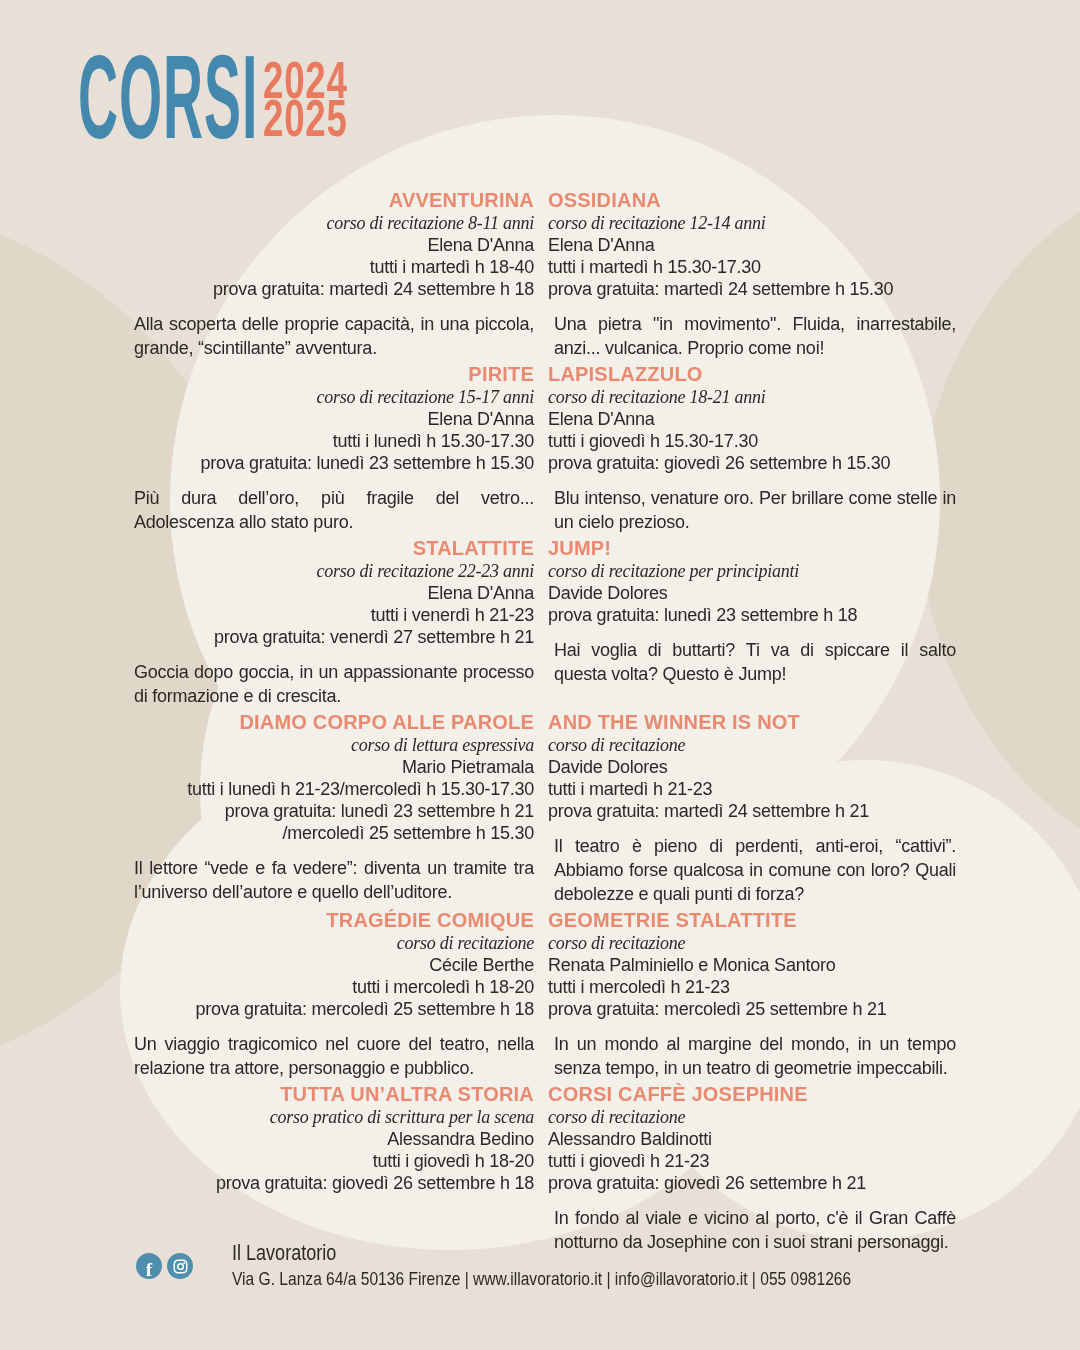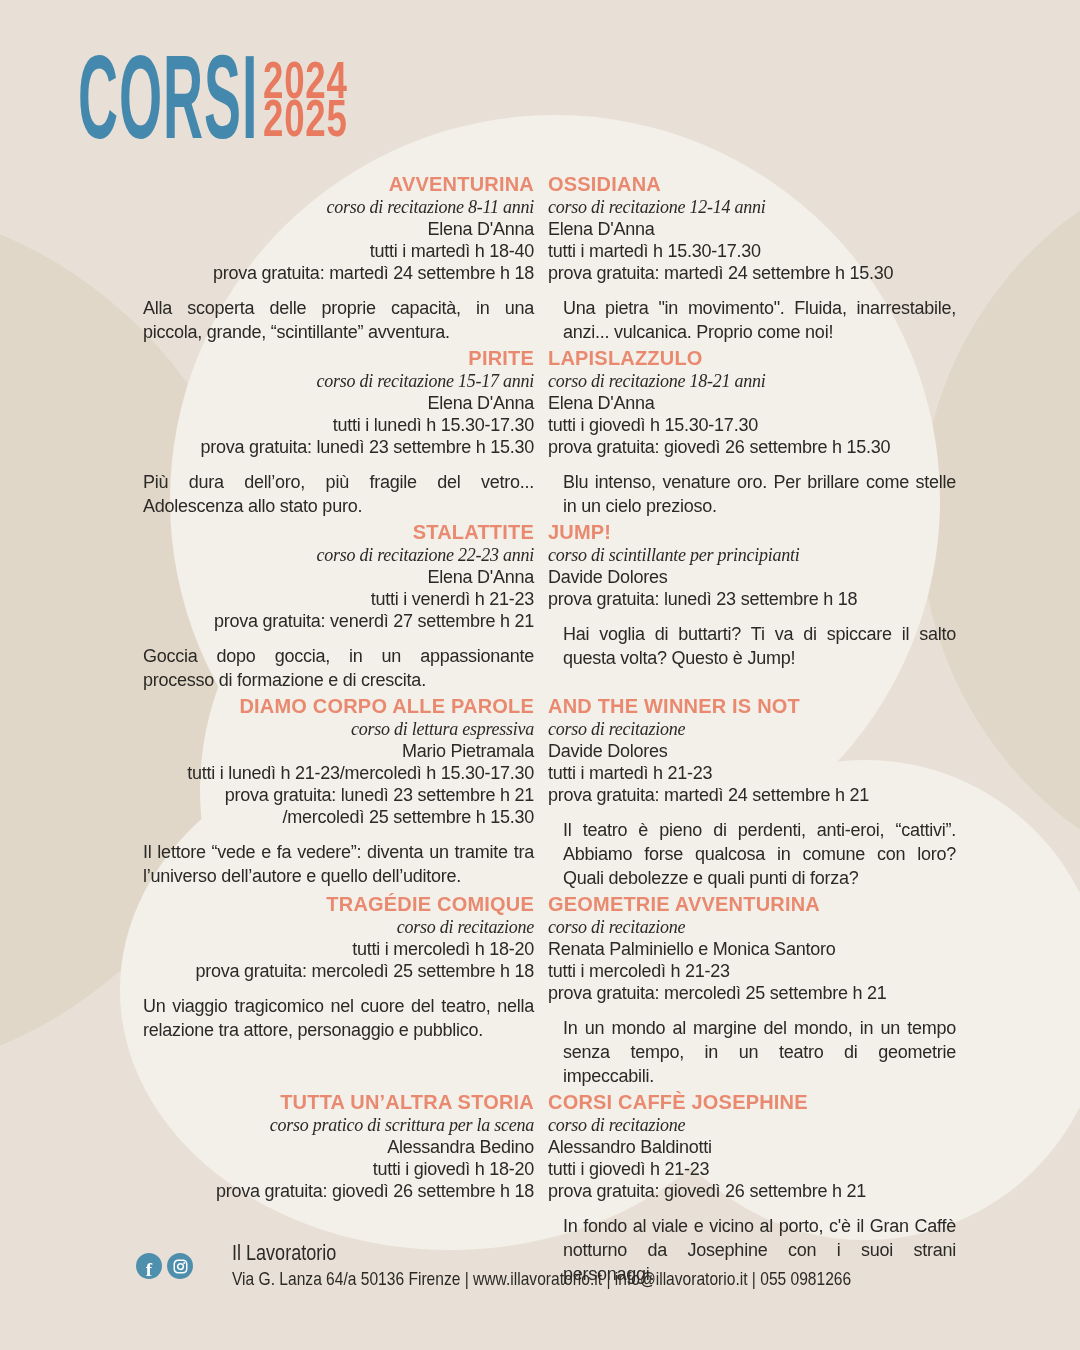--- a/index.html
+++ b/index.html
@@ -30,33 +30,33 @@
   .title-years{
     position:absolute;left:263px;top:62px;
     font-size:51px;font-weight:700;line-height:38px;
     color:#e87a5f;letter-spacing:1px;white-space:nowrap;
     transform:scaleX(.72);transform-origin:left top;
   }
   .title-years div{height:38px;}
 
   
   .content{
-    position:absolute;left:128px;top:172px;width:828px;
+    position:absolute;left:128px;top:188px;width:828px;
     display:grid;grid-template-columns:406px 408px;column-gap:14px;
   }
   .course{font-size:18px;line-height:22px;letter-spacing:-0.25px;margin-bottom:2px;}
   .course.colL{text-align:right;}
   .course.colR{text-align:left;}
   .course h3{
     margin:0;font-size:20px;line-height:24px;font-weight:700;
     color:#e98a70;letter-spacing:.2px;
   }
   .course .sub{font-style:italic;font-family:Liberation Serif, serif;}
   .course .desc{
-    margin:12px 0 0 15px;line-height:24px;
+    margin:12px 0 0 6px;line-height:24px;
     text-align:justify;text-align-last:left;
   }
 
   
   .footer{position:absolute;left:136px;top:1246px;width:820px;}
   .soc{position:absolute;top:7px;border-radius:50%;background:#4f8fae;
        display:flex;align-items:center;justify-content:center;}
   #fb-icon{left:0;width:26px;height:26px;}
   #ig-icon{left:31px;width:26px;height:26px;}
   #fb-icon span{color:#fff;font-weight:700;font-size:19px;line-height:1;
@@ -122,21 +122,21 @@
   <div class="course colL">
     <h3>STALATTITE</h3>
     <div class="sub">corso di recitazione 22-23 anni</div>
     <div>Elena D'Anna</div>
     <div>tutti i venerdì h 21-23</div>
     <div>prova gratuita: venerdì 27 settembre h 21</div>
     <p class="desc">Goccia dopo goccia, in un appassionante processo di formazione e di crescita.</p>
   </div>
   <div class="course colR">
     <h3>JUMP!</h3>
-    <div class="sub">corso di scintillante per principianti</div>
+    <div class="sub">corso di recitazione per principianti</div>
     <div>Davide Dolores</div>
     <div>prova gratuita: lunedì 23 settembre h 18</div>
     <p class="desc">Hai voglia di buttarti? Ti va di spiccare il salto questa volta? Questo è Jump!</p>
   </div>
 
   <div class="course colL">
     <h3>DIAMO CORPO ALLE PAROLE</h3>
     <div class="sub">corso di lettura espressiva</div>
     <div>Mario Pietramala</div>
     <div>tutti i lunedì h 21-23/mercoledì h 15.30-17.30</div>
@@ -149,26 +149,27 @@
     <div class="sub">corso di recitazione</div>
     <div>Davide Dolores</div>
     <div>tutti i martedì h 21-23</div>
     <div>prova gratuita: martedì 24 settembre h 21</div>
     <p class="desc">Il teatro è pieno di perdenti, anti-eroi, “cattivi”. Abbiamo forse qualcosa in comune con loro? Quali debolezze e quali punti di forza?</p>
   </div>
 
   <div class="course colL">
     <h3>TRAGÉDIE COMIQUE</h3>
     <div class="sub">corso di recitazione</div>
+    <div>Cécile Berthe</div>
     <div>tutti i mercoledì h 18-20</div>
     <div>prova gratuita: mercoledì 25 settembre h 18</div>
     <p class="desc">Un viaggio tragicomico nel cuore del teatro, nella relazione tra attore, personaggio e pubblico.</p>
   </div>
   <div class="course colR">
-    <h3>GEOMETRIE AVVENTURINA</h3>
+    <h3>GEOMETRIE STALATTITE</h3>
     <div class="sub">corso di recitazione</div>
     <div>Renata Palminiello e Monica Santoro</div>
     <div>tutti i mercoledì h 21-23</div>
     <div>prova gratuita: mercoledì 25 settembre h 21</div>
     <p class="desc">In un mondo al margine del mondo, in un tempo senza tempo, in un teatro di geometrie impeccabili.</p>
   </div>
 
   <div class="course colL">
     <h3>TUTTA UN’ALTRA STORIA</h3>
     <div class="sub">corso pratico di scrittura per la scena</div>

